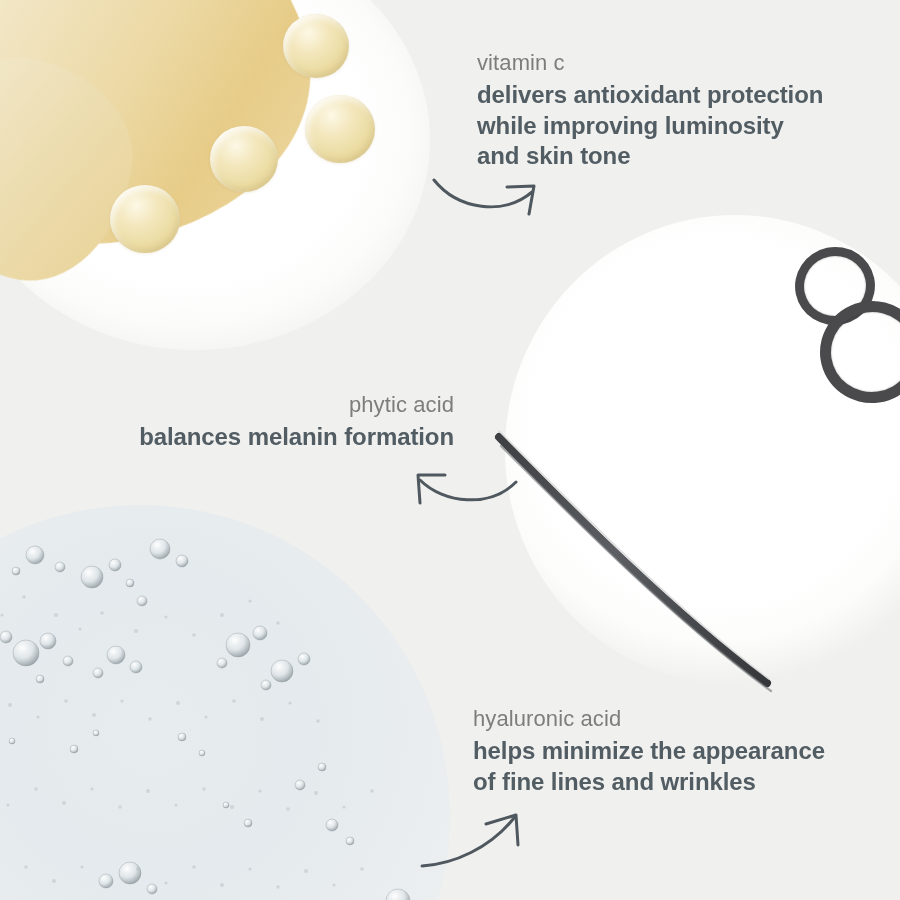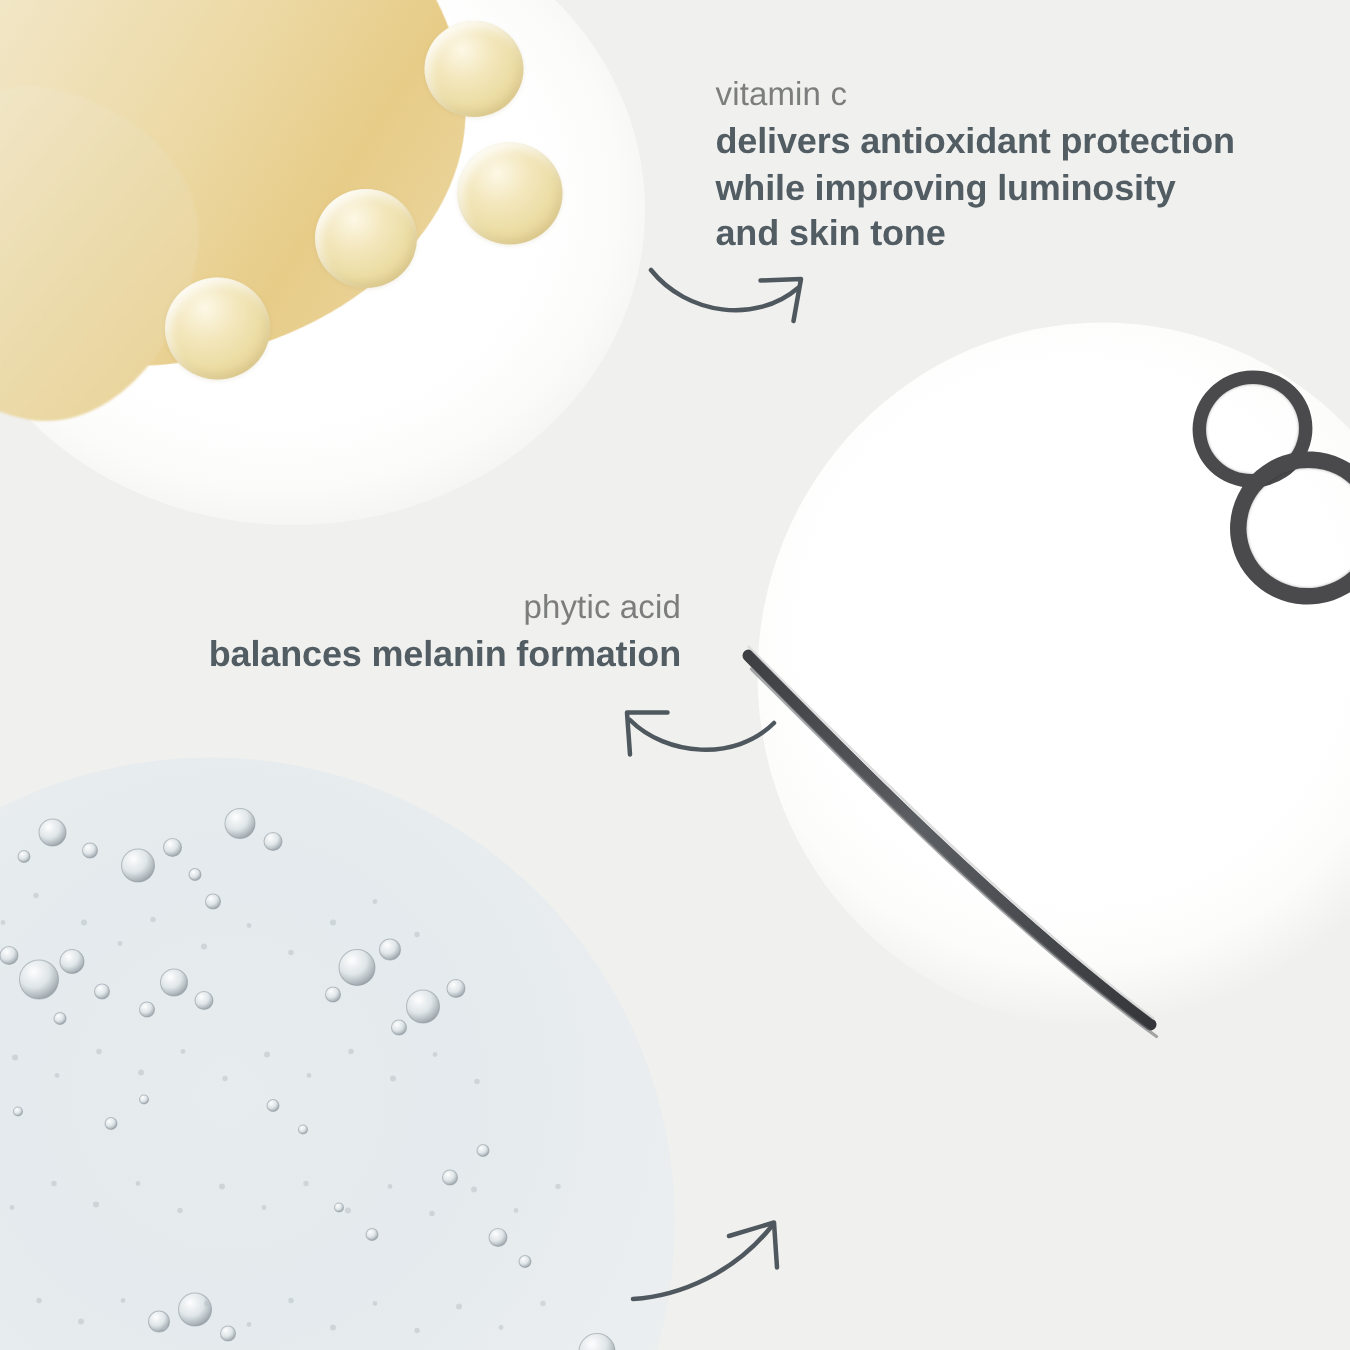--- a/index.html
+++ b/index.html
@@ -382,14 +382,21 @@
 
   <div class="block" id="block-vitamin-c">
     <p class="kicker">vitamin c</p>
     <p class="headline">
       <span>delivers antioxidant protection</span>
       <span>while improving luminosity</span>
       <span>and skin tone</span>
     </p>
   </div>
 
+  <div class="block" id="block-hyaluronic">
+    <p class="kicker">hyaluronic acid</p>
+    <p class="headline">
+      <span>helps minimize the appearance</span>
+      <span>of fine lines and wrinkles</span>
+    </p>
+  </div>
 
 </div>
 
 </body></html>

